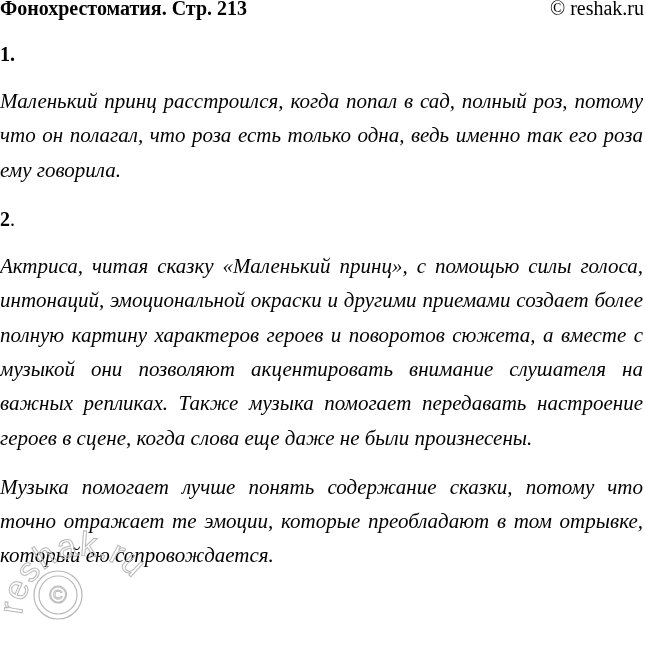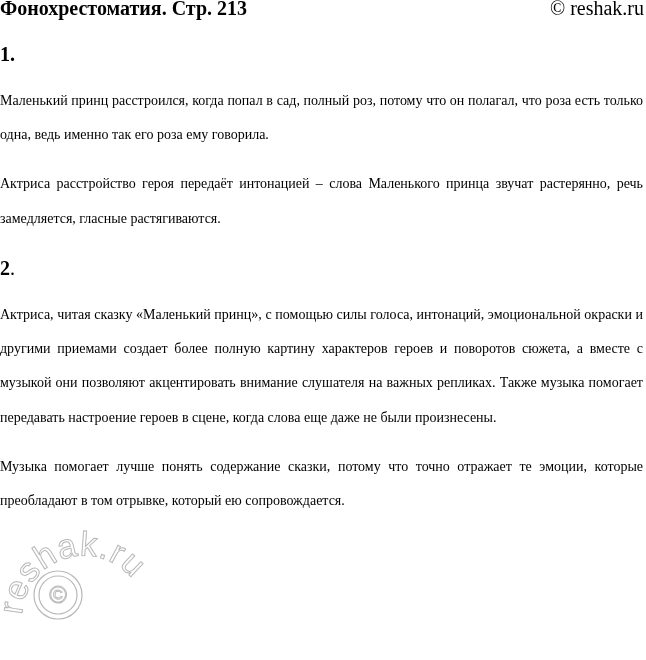--- a/index.html
+++ b/index.html
@@ -49,24 +49,25 @@
       font-weight: bold;
       font-size: 20px;
       line-height: 34.4px;
       margin: 0 0 13px 0;
       height: 34px;
     }
     .num .dot-light {
       font-weight: normal;
     }
     .para {
-      font-size: 14px;
+      font-size: 21px;
       line-height: 34.4px;
       text-align: justify;
       margin: 0 0 14.5px 0;
+      font-style: italic;
     }
     .watermark {
       position: absolute;
       left: 0;
       top: 495px;
       width: 200px;
       height: 165px;
       pointer-events: none;
     }
   </style>
@@ -74,21 +75,20 @@
 <body>
 
 <div class="header">
   <span class="header-title">Фонохрестоматия. Стр. 213</span>
   <span class="header-site">© reshak.ru</span>
 </div>
 
 <div class="content">
   <div class="num">1.</div>
   <p class="para">Маленький принц расстроился, когда попал в сад, полный роз, потому что он полагал, что роза есть только одна, ведь именно так его роза ему говорила.</p>
-  <p class="para">Актриса расстройство героя передаёт интонацией – слова Маленького принца звучат растерянно, речь замедляется, гласные растягиваются.</p>
 
   <div class="num"><span>2</span><span class="dot-light">.</span></div>
   <p class="para">Актриса, читая сказку «Маленький принц», с помощью силы голоса, интонаций, эмоциональной окраски и другими приемами создает более полную картину характеров героев и поворотов сюжета, а вместе с музыкой они позволяют акцентировать внимание слушателя на важных репликах. Также музыка помогает передавать настроение героев в сцене, когда слова еще даже не были произнесены.</p>
   <p class="para">Музыка помогает лучше понять содержание сказки, потому что точно отражает те эмоции, которые преобладают в том отрывке, который ею сопровождается.</p>
 </div>
 
 <svg class="watermark" viewBox="0 0 200 165" xmlns="http://www.w3.org/2000/svg">
   <defs>
     <path id="wm-arc" d="M 22 120 A 62 62 0 0 1 145 112" fill="none"></path>
   </defs>

